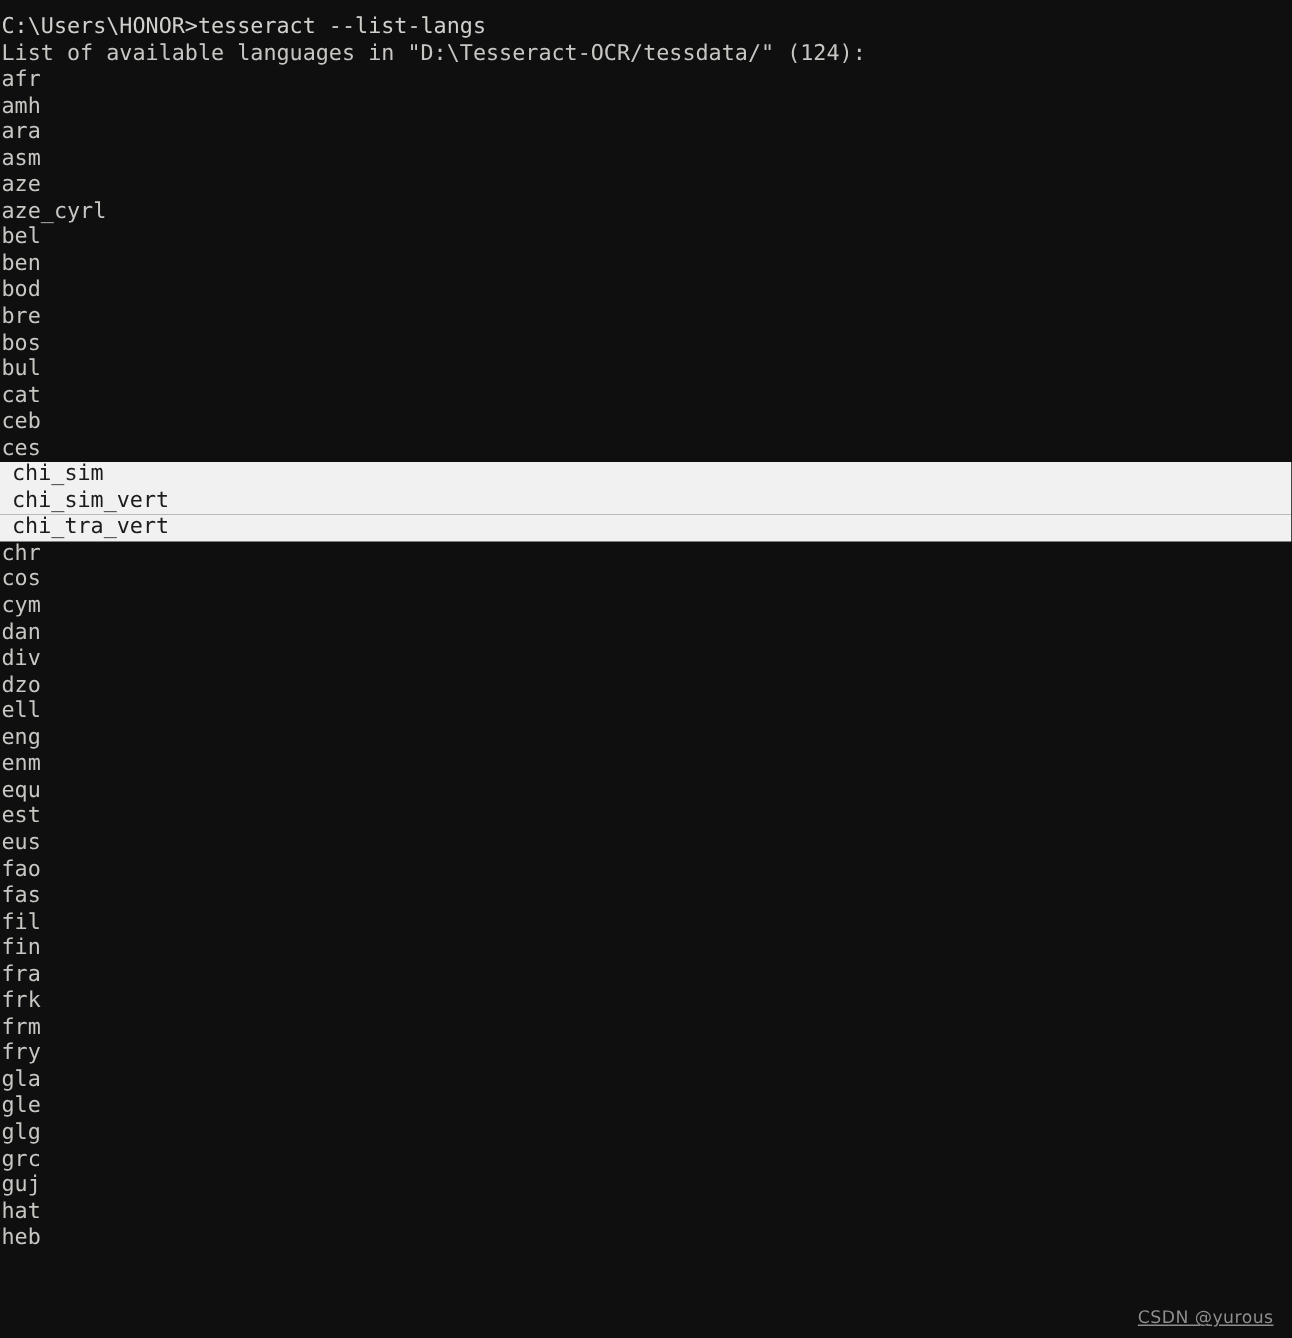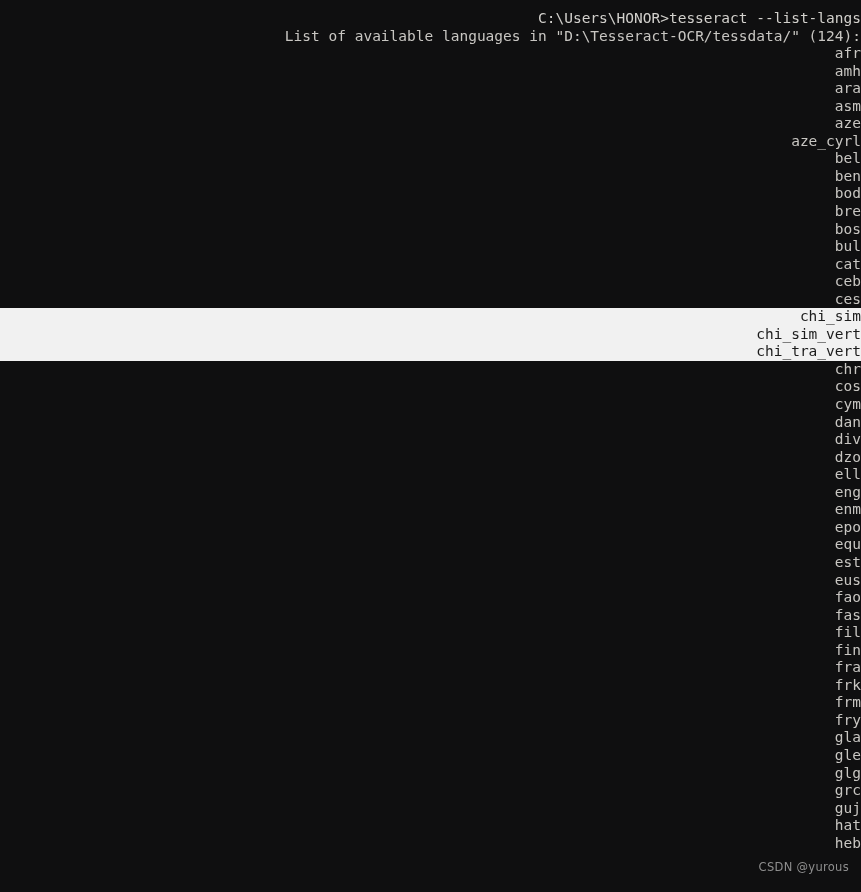--- a/index.html
+++ b/index.html
@@ -36,43 +36,43 @@
     padding: 0;
   }
 
   .line {
     white-space: pre;
     padding-left: 1px;
     height: 17.55px;
     line-height: 17.55px;
     color: #c8c6c2;
     letter-spacing: 0px;
-    text-align: right;
   }
 
   .line.prompt-line {
     color: #d2d0cc;
   }
 
   .line.selected {
     background: #f1f1f1;
     color: #1c1c1c;
     padding-left: 8px;
   }
 
   .watermark {
     position: absolute;
     right: 12px;
-    bottom: 15px;
+    bottom: 4px;
     font-family: "DejaVu Sans", "Liberation Sans", sans-serif;
     font-size: 11.5px;
     color: #8e8e8e;
     letter-spacing: 0.3px;
     white-space: pre;
     pointer-events: none;
+    text-decoration: underline;
   }
 </style>
 </head>
 <body>
 
 <div class="terminal">
   <div class="term-body">
     <div class="line prompt-line">C:\Users\HONOR&gt;tesseract --list-langs</div>
     <div class="line">List of available languages in "D:\Tesseract-OCR/tessdata/" (124):</div>
     <div id="lang-list">
@@ -96,21 +96,20 @@
         <div class="line selected">chi_tra_vert</div>
         <div class="line">chr</div>
         <div class="line">cos</div>
         <div class="line">cym</div>
         <div class="line">dan</div>
         <div class="line">div</div>
         <div class="line">dzo</div>
         <div class="line">ell</div>
         <div class="line">eng</div>
         <div class="line">enm</div>
-        <div class="line">epo</div>
         <div class="line">equ</div>
         <div class="line">est</div>
         <div class="line">eus</div>
         <div class="line">fao</div>
         <div class="line">fas</div>
         <div class="line">fil</div>
         <div class="line">fin</div>
         <div class="line">fra</div>
         <div class="line">frk</div>
         <div class="line">frm</div>

